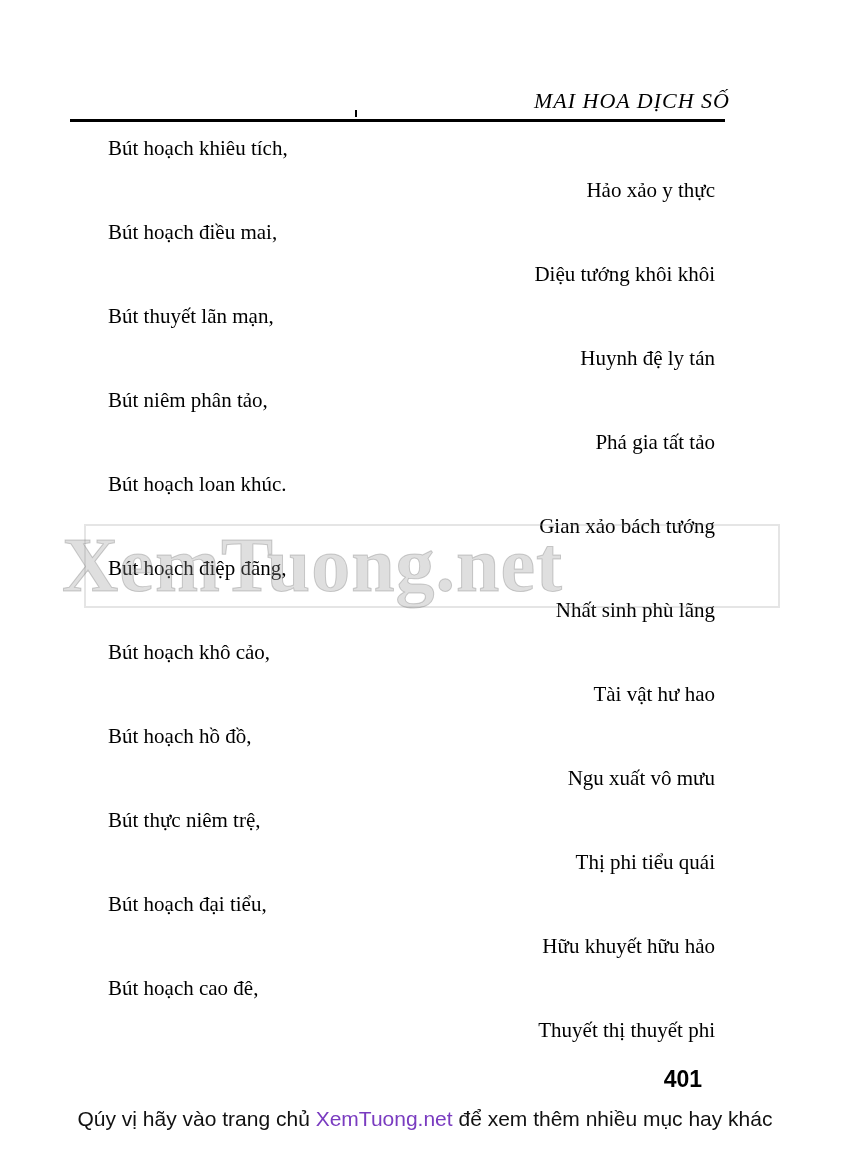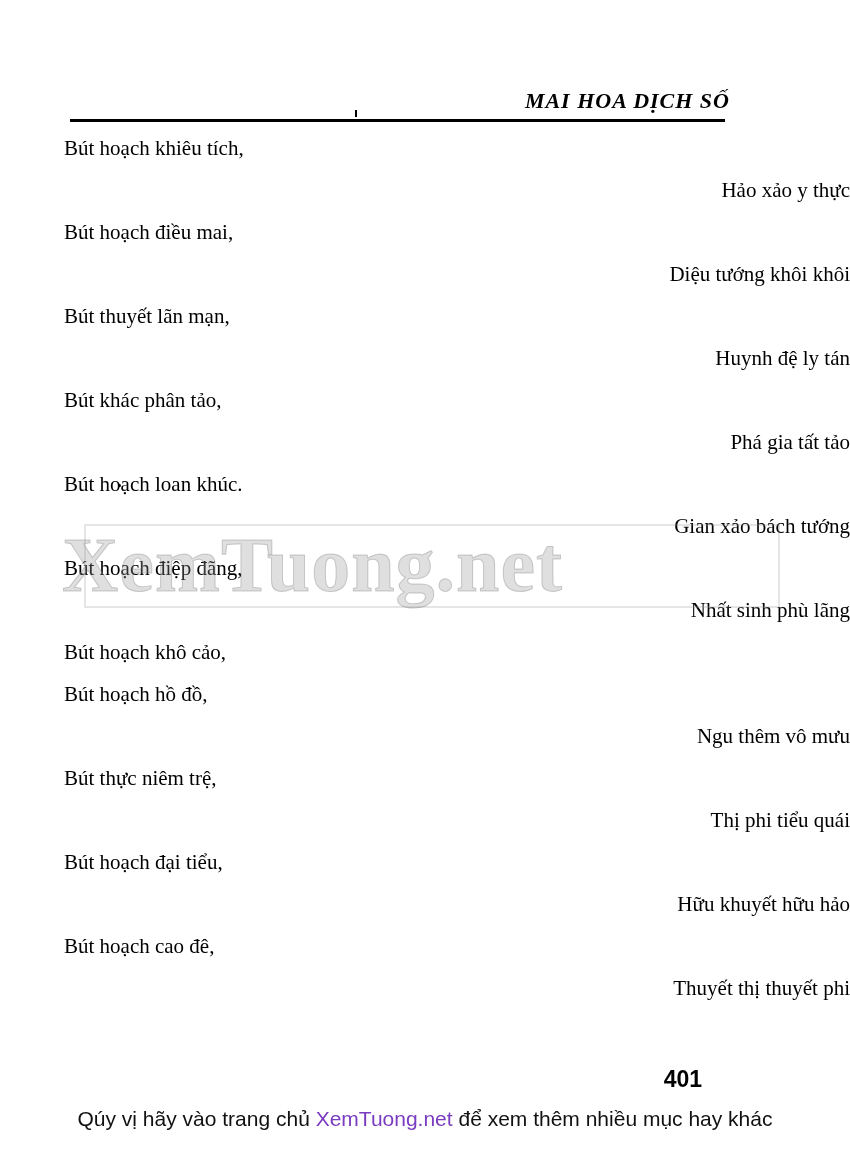--- a/index.html
+++ b/index.html
@@ -29,21 +29,21 @@
     left: 70px;
     width: 660px;
     height: 40px;
   }
   .header-title {
     position: absolute;
     right: 0px;
     top: 0px;
     font-family: "Liberation Serif", serif;
     font-style: italic;
-    font-weight: bold;
+    font-weight: normal;
     font-size: 22px;
     letter-spacing: 1px;
     white-space: nowrap;
   }
   .header-rule {
     position: absolute;
     left: 0px;
     top: 31px;
     width: 655px;
     height: 3px;
@@ -65,26 +65,27 @@
     left: 0;
     width: 850px;
   }
   .line {
     position: relative;
     height: 42px;
     font-size: 21px;
     white-space: nowrap;
   }
   .line.left {
-    padding-left: 64px;
+    padding-left: 108px;
     text-align: left;
   }
   .line.right {
     padding-left: 0;
     text-align: right;
+    padding-right: 135px;
   }
   .dot-lead {
     position: absolute;
     left: 118px;
     top: 12px;
     width: 3px;
     height: 3px;
     background: #000;
     border-radius: 50%;
   }
@@ -155,29 +156,30 @@
     <div class="header-rule"></div>
   </div>
 
   <div class="verses" id="verse-container">
       <div class="line left"><span>Bút hoạch khiêu tích,</span></div>
       <div class="line right"><span>Hảo xảo y thực</span></div>
       <div class="line left"><span>Bút hoạch điều mai,</span></div>
       <div class="line right"><span>Diệu tướng khôi khôi</span></div>
       <div class="line left"><span>Bút thuyết lãn mạn,</span></div>
       <div class="line right"><span>Huynh đệ ly tán</span></div>
-      <div class="line left"><span>Bút khác phân tảo,</span></div>
+      <div class="line left"><span>Bút niêm phân tảo,</span></div>
       <div class="line right"><span>Phá gia tất tảo</span></div>
       <div class="line left"><span class="dot-lead"></span><span>Bút hoạch loan khúc.</span></div>
       <div class="line right"><span>Gian xảo bách tướng</span></div>
       <div class="line left"><span>Bút hoạch điệp đãng,</span></div>
       <div class="line right"><span>Nhất sinh phù lãng</span></div>
       <div class="line left"><span>Bút hoạch khô cảo,</span></div>
+      <div class="line right"><span>Tài vật hư hao</span></div>
       <div class="line left"><span>Bút hoạch hồ đồ,</span></div>
-      <div class="line right"><span>Ngu thêm vô mưu</span></div>
+      <div class="line right"><span>Ngu xuất vô mưu</span></div>
       <div class="line left"><span>Bút thực niêm trệ,</span></div>
       <div class="line right"><span>Thị phi tiểu quái</span></div>
       <div class="line left"><span>Bút hoạch đại tiểu,</span></div>
       <div class="line right"><span>Hữu khuyết hữu hảo</span></div>
       <div class="line left"><span>Bút hoạch cao đê,</span></div>
       <div class="line right"><span>Thuyết thị thuyết phi</span></div>
     </div>
 
   <div class="watermark">
     <div class="wm-box"></div>

